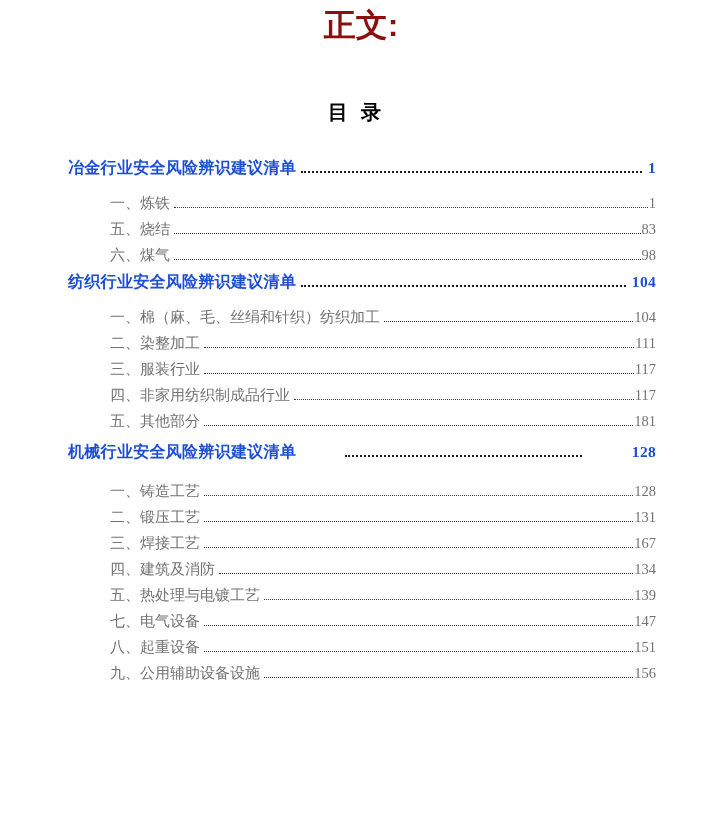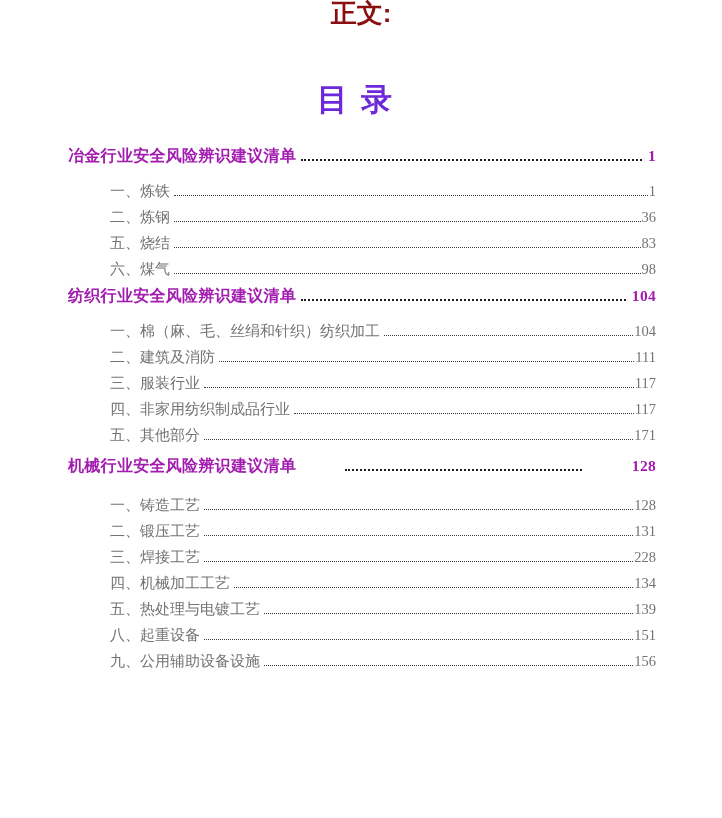--- a/index.html
+++ b/index.html
@@ -5,51 +5,51 @@
   html, body { margin: 0; padding: 0; }
   body {
     width: 722px;
     height: 818px;
     background: #ffffff;
     overflow: hidden;
     font-family: "Liberation Serif", "DejaVu Serif", serif;
     color: #262626;
   }
   .doc-header {
-    padding-top: 0;
+    padding-top: 12px;
     text-align: center;
     font-family: "Liberation Sans", "DejaVu Sans", sans-serif;
     font-weight: bold;
-    font-size: 26px;
+    font-size: 32px;
     line-height: 26px;
   }
   .toc-title {
     margin-top: 59px;
     text-align: center;
     font-family: "Liberation Serif", "DejaVu Serif", serif;
     font-weight: bold;
-    font-size: 31px;
+    font-size: 20px;
     line-height: 30px;
     letter-spacing: 13px;
-    color: #6d28d9;
+    color: #000000;
   }
   .toc {
     padding: 0 66px 0 68px;
   }
   .row {
     display: flex;
     align-items: baseline;
   }
   .section-row {
     font-family: "Liberation Sans", "DejaVu Sans", sans-serif;
     font-weight: bold;
     font-size: 16px;
     line-height: 20px;
     letter-spacing: 0.3px;
-    color: #a21caf;
+    color: #1d4ed8;
     cursor: pointer;
   }
   .section-row .leader {
     flex: 1 1 auto;
     margin: 0 6px 0 5px;
     border-bottom: 2px dotted #1c1c1c;
     min-width: 10px;
   }
   .section-row .pg {
     font-family: "Liberation Serif", "DejaVu Serif", serif;
@@ -95,25 +95,20 @@
         <span class="leader"></span>
         <span class="pg">1</span>
       </div>
       <div class="items">
         <div class="row item-row">
           <span class="title">一、炼铁</span>
           <span class="leader"></span>
           <span class="pg">1</span>
         </div>
         <div class="row item-row">
-          <span class="title">二、炼钢</span>
-          <span class="leader"></span>
-          <span class="pg">36</span>
-        </div>
-        <div class="row item-row">
           <span class="title">五、烧结</span>
           <span class="leader"></span>
           <span class="pg">83</span>
         </div>
         <div class="row item-row">
           <span class="title">六、煤气</span>
           <span class="leader"></span>
           <span class="pg">98</span>
         </div>
       </div>
@@ -124,38 +119,38 @@
         <span class="leader"></span>
         <span class="pg">104</span>
       </div>
       <div class="items">
         <div class="row item-row">
           <span class="title">一、棉（麻、毛、丝绢和针织）纺织加工</span>
           <span class="leader"></span>
           <span class="pg">104</span>
         </div>
         <div class="row item-row">
-          <span class="title">二、建筑及消防</span>
+          <span class="title">二、染整加工</span>
           <span class="leader"></span>
           <span class="pg">111</span>
         </div>
         <div class="row item-row">
           <span class="title">三、服装行业</span>
           <span class="leader"></span>
           <span class="pg">117</span>
         </div>
         <div class="row item-row">
           <span class="title">四、非家用纺织制成品行业</span>
           <span class="leader"></span>
           <span class="pg">117</span>
         </div>
         <div class="row item-row">
           <span class="title">五、其他部分</span>
           <span class="leader"></span>
-          <span class="pg">171</span>
+          <span class="pg">181</span>
         </div>
       </div>
     </section>
     <section class="toc-section">
       <div class="row section-row">
         <span class="title">机械行业安全风险辨识建议清单</span>
         <span class="leader"></span>
         <span class="pg">128</span>
       </div>
       <div class="items">
@@ -165,31 +160,36 @@
           <span class="pg">128</span>
         </div>
         <div class="row item-row">
           <span class="title">二、锻压工艺</span>
           <span class="leader"></span>
           <span class="pg">131</span>
         </div>
         <div class="row item-row">
           <span class="title">三、焊接工艺</span>
           <span class="leader"></span>
-          <span class="pg">228</span>
-        </div>
-        <div class="row item-row">
-          <span class="title">四、机械加工工艺</span>
+          <span class="pg">167</span>
+        </div>
+        <div class="row item-row">
+          <span class="title">四、建筑及消防</span>
           <span class="leader"></span>
           <span class="pg">134</span>
         </div>
         <div class="row item-row">
           <span class="title">五、热处理与电镀工艺</span>
           <span class="leader"></span>
           <span class="pg">139</span>
+        </div>
+        <div class="row item-row">
+          <span class="title">七、电气设备</span>
+          <span class="leader"></span>
+          <span class="pg">147</span>
         </div>
         <div class="row item-row">
           <span class="title">八、起重设备</span>
           <span class="leader"></span>
           <span class="pg">151</span>
         </div>
         <div class="row item-row">
           <span class="title">九、公用辅助设备设施</span>
           <span class="leader"></span>
           <span class="pg">156</span>

